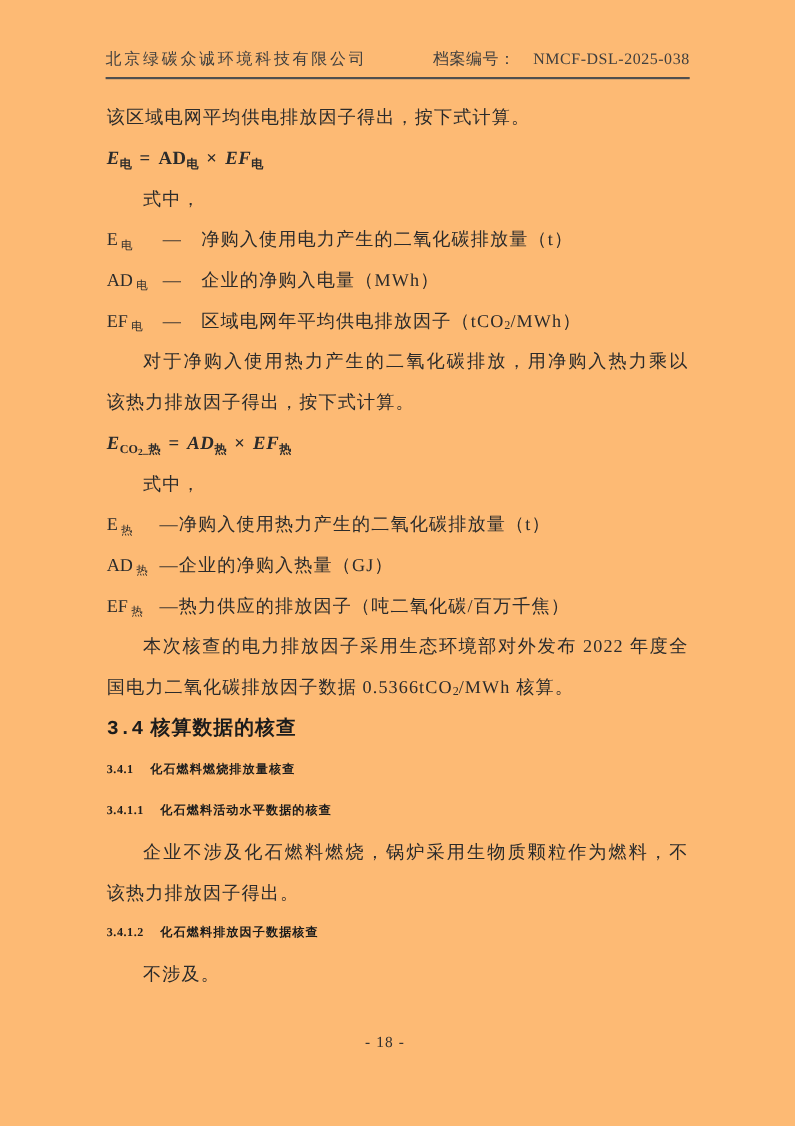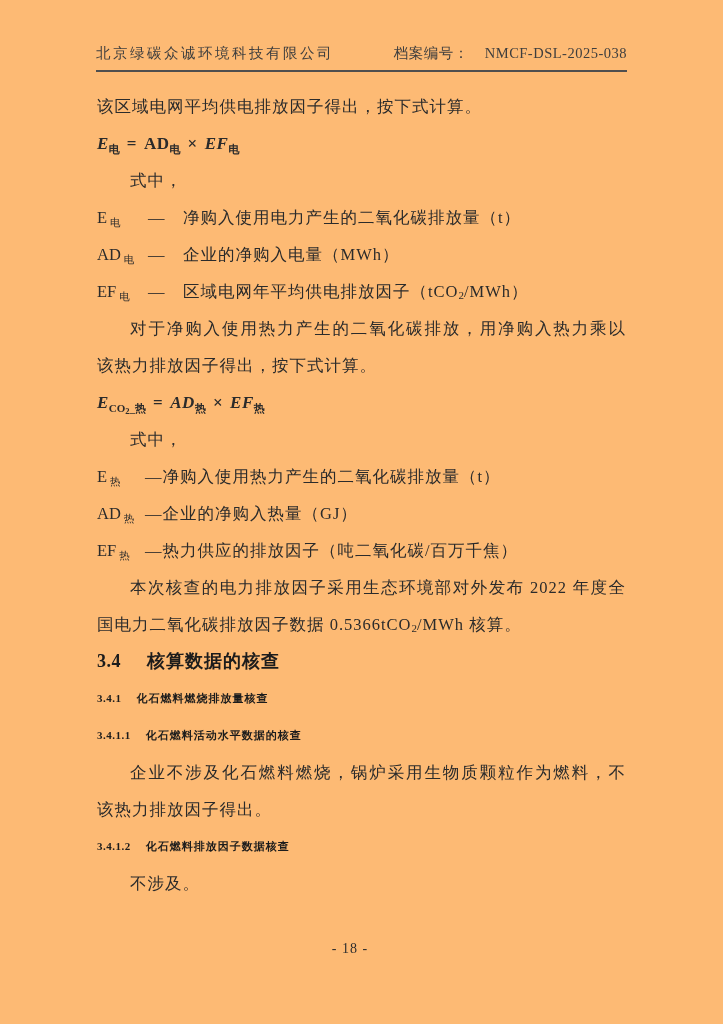--- a/index.html
+++ b/index.html
@@ -59,21 +59,21 @@
   
   .def-row { padding-left: 40px; white-space: nowrap; }
   .def-term { display: inline-block; width: 51px; letter-spacing: 0; }
   .def-term.w2 { width: 48px; }
   .tsub { font-size: 10.5px; vertical-align: -3px; margin-left: 3px; }
   .tsub2 { font-size: 11px; vertical-align: -2px; letter-spacing: 0; }
   
   .h { font-weight: bold; color: #1c1c1c; font-size: 11px; letter-spacing: 1px; }
   .h.lvl1 { font-size: 18px; }
   .h-num { letter-spacing: 0.5px; margin-right: 15px; }
-  .lvl1 .h-num { margin-right: 26px; }
+  .lvl1 .h-num { margin-right: 6px; font-family: Liberation Mono, monospace; }
   
   .footer {
     position: absolute;
     top: 941px;
     left: 0;
     width: 700px;
     text-align: center;
     font-size: 14px;
     color: #2e2e2e;
     letter-spacing: 1px;

